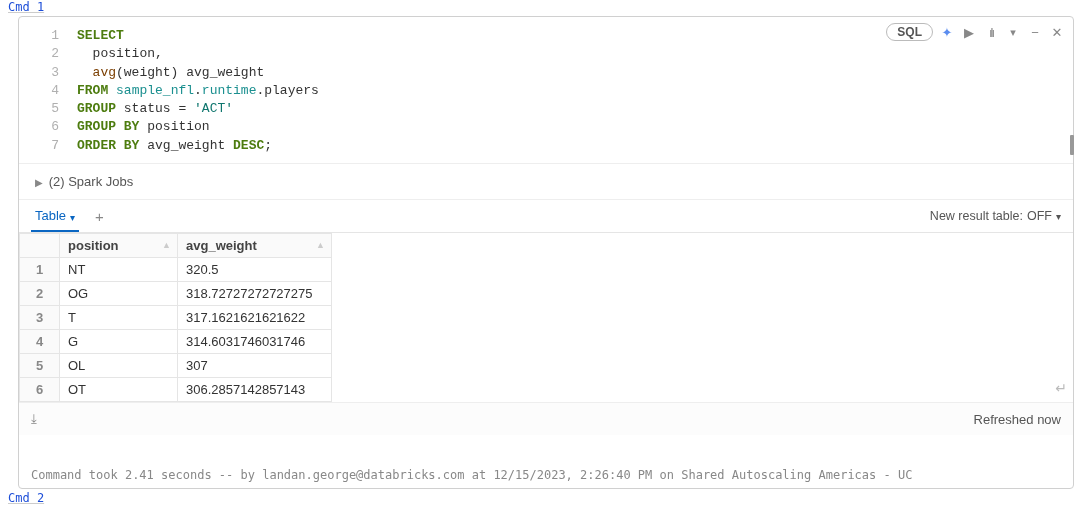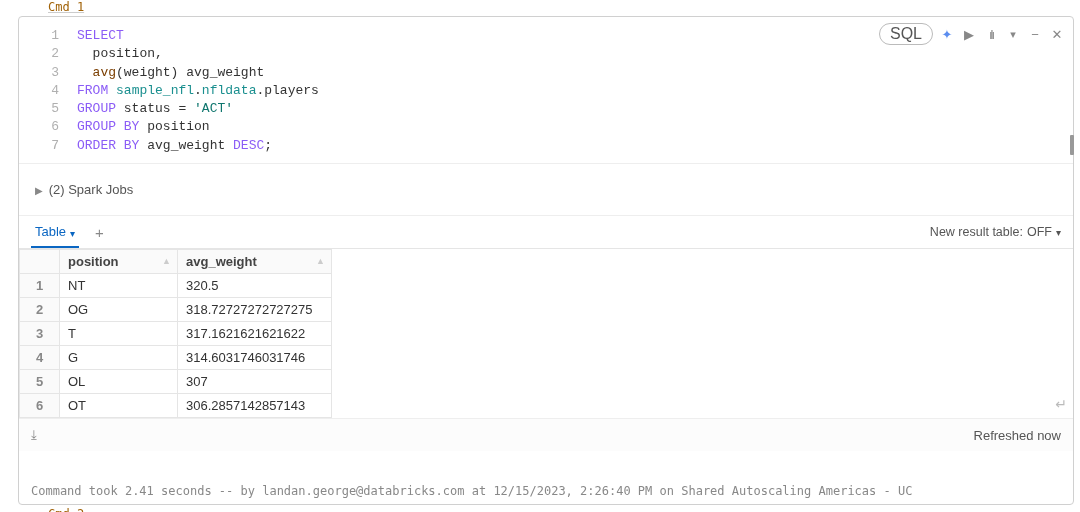--- a/index.html
+++ b/index.html
@@ -1,29 +1,29 @@
 <!DOCTYPE html>
 <html><head>
 <meta charset="utf-8">
 <style>
 * { margin:0; padding:0; box-sizing:border-box; }
 body { font-family:-apple-system,BlinkMacSystemFont,"Segoe UI",Helvetica,Arial,sans-serif; background:#fff; color:#333; font-size:13px; width:1080px; height:512px; overflow:hidden; }
-.cmd-header { font-family:ui-monospace,Menlo,Monaco,monospace; color:#a16207; font-size:12px; padding:0 16px; text-decoration:underline; text-decoration-color:#ccc;margin-left:32px; }
+.cmd-header { font-family:ui-monospace,Menlo,Monaco,monospace; color:#1d4ed8; font-size:12px; padding:0 8px; text-decoration:underline; text-decoration-color:#ccc; }
 .cell { border:1px solid #d0d0d0; border-radius:4px; margin:2px 6px 0 18px; background:#fff; position:relative; }
 .toolbar { position:absolute; top:6px; right:8px; display:flex; align-items:center; gap:6px; color:#888; z-index:2; }
-.sql-badge { border:1px solid #bbb; border-radius:12px; padding:1px 10px; font-size:16px; color:#555; background:#fff; }
+.sql-badge { border:1px solid #bbb; border-radius:12px; padding:1px 10px; font-size:12px; color:#555; background:#fff;font-weight:bold; }
 .toolbar .icon { width:16px; text-align:center; cursor:pointer; font-size:13px; }
 .code-area { display:flex; padding:10px 14px 8px 14px; font-family:ui-monospace,Menlo,Monaco,"Courier New",monospace; font-size:13px; line-height:18.3px; }
 .gutter { color:#b0b0b0; text-align:right; padding-right:18px; user-select:none; width:44px; }
 .code pre { font-family:inherit; }
-.kw { color:#8b5cf6; font-weight:400; }
+.kw { color:#4d7c0f; font-weight:700; }
 .fn { color:#7a3e00; }
 .ns { color:#1a8f8f; }
 .str { color:#0f766e; }
-.jobs-row { padding:18px 16px; font-size:13px; color:#555; border-top:1px solid #eee; }
+.jobs-row { padding:10px 16px; font-size:13px; color:#555; border-top:1px solid #eee; }
 .jobs-row .caret { display:inline-block; margin-right:6px; color:#888; font-size:10px; }
 .tabs-row { display:flex; align-items:center; justify-content:space-between; border-top:1px solid #eee; padding:0 12px; }
 .tabs-left { display:flex; align-items:center; gap:10px; }
 .tab { color:#0a66c2; font-size:13px; padding:8px 4px 7px 4px; border-bottom:2px solid #0a66c2; display:flex; align-items:flex-end; gap:4px; }
 .tab .chev { font-size:10px; color:#0a66c2; }
 .add-tab { color:#888; font-size:15px; padding:0 6px; cursor:pointer; }
 .new-result { font-size:12.5px; color:#555; display:flex; align-items:center; gap:4px;padding-left:45px; }
 .new-result .chev { font-size:10px; }
 .table-wrap { border-top:1px solid #e5e5e5; overflow:hidden; height:170px; position:relative; }
 table { border-collapse:collapse; font-size:13px; width:312px; table-layout:fixed; }
@@ -64,21 +64,21 @@
         <div>3</div>
         <div>4</div>
         <div>5</div>
         <div>6</div>
         <div>7</div>
     </div>
     <div class="code">
 <pre><span class="kw">SELECT</span>
   position,
   <span class="fn">avg</span>(weight) avg_weight
-<span class="kw">FROM</span> <span class="ns">sample_nfl</span>.<span class="ns">nfldata</span>.players
+<span class="kw">FROM</span> <span class="ns">sample_nfl</span>.<span class="ns">runtime</span>.players
 <span class="kw">GROUP</span> status = <span class="str">'ACT'</span>
 <span class="kw">GROUP BY</span> position
 <span class="kw">ORDER BY</span> avg_weight <span class="kw">DESC</span>;</pre>
     </div>
   </div>
 
   <div class="jobs-row">
     <span class="caret">▶</span><span>(2) Spark Jobs</span>
   </div>
 

